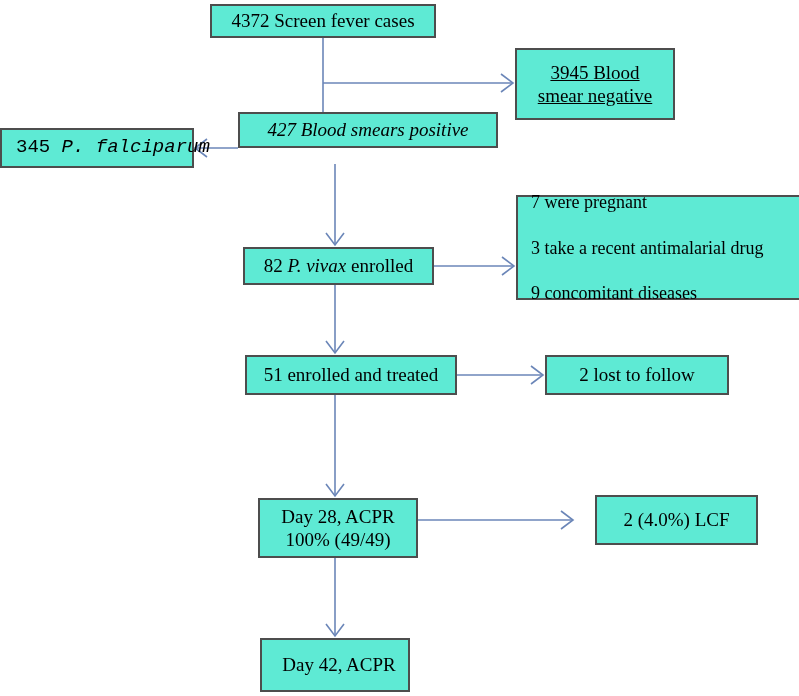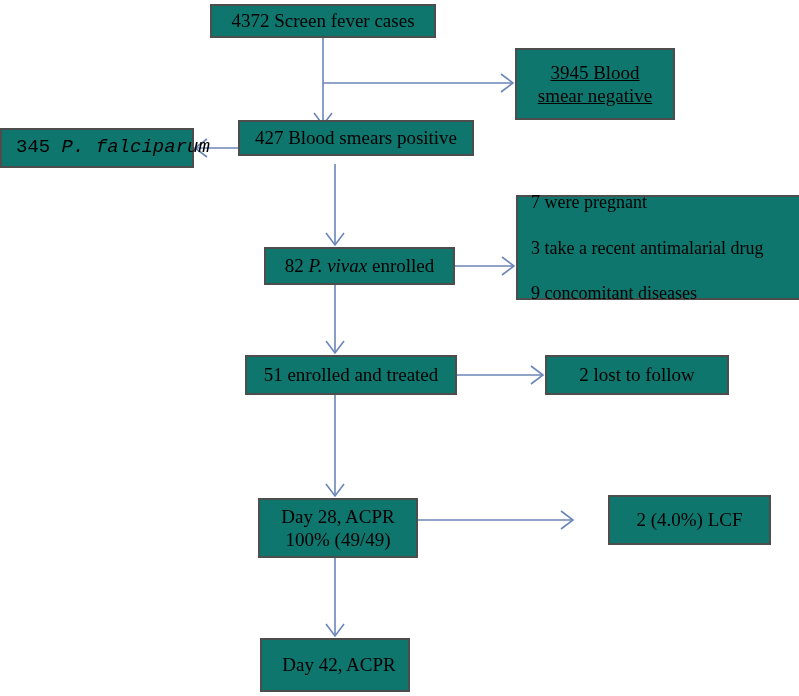--- a/index.html
+++ b/index.html
@@ -24,21 +24,21 @@
     left: 0;
     top: 0;
     width: 799px;
     height: 696px;
     pointer-events: none;
   }
   .node {
     position: absolute;
     box-sizing: border-box;
     border: 2px solid #4d4d4d;
-    background: #0f766e;
+    background: #5eead4;
     display: flex;
     flex-direction: column;
     justify-content: center;
     font-size: 19px;
     line-height: 1.22;
     z-index: 2;
   }
   .node.center {
     align-items: center;
     text-align: center;
@@ -55,28 +55,28 @@
     font-size: 18px;
     line-height: 1.42;
     padding-left: 13px;
     padding-top: 2px;
   }
   .sp {
     font-style: italic;
   }
   .n1  { left: 210px; top: 4px;   width: 226px; height: 34px; }
   .n2  { left: 515px; top: 48px;  width: 160px; height: 72px; text-decoration: underline; }
-  .n3  { left: 238px; top: 120px; width: 236px; height: 36px; }
+  .n3  { left: 238px; top: 112px; width: 260px; height: 36px; font-style: italic; }
   .n4  { left: 0px;   top: 128px; width: 194px; height: 40px; font-family: Liberation Mono, monospace; }
-  .n5  { left: 243px; top: 247px; width: 191px; height: 38px; margin-left: 21px; }
+  .n5  { left: 243px; top: 247px; width: 191px; height: 38px; }
   .n6  { left: 516px; top: 195px; width: 302px; height: 105px; gap: 20px; }
   .n7  { left: 245px; top: 355px; width: 212px; height: 40px; }
   .n8  { left: 545px; top: 355px; width: 184px; height: 40px; }
   .n9  { left: 258px; top: 498px; width: 160px; height: 60px; }
-  .n10 { left: 608px; top: 495px; width: 163px; height: 50px; }
+  .n10 { left: 595px; top: 495px; width: 163px; height: 50px; }
   .n11 { left: 260px; top: 638px; width: 150px; height: 54px; padding-left: 8px; }
 </style>
 </head>
 <body>
 
 <div id="flowchart">
 
   <svg id="arrow-layer" width="799" height="696" viewBox="0 0 799 696" xmlns="http://www.w3.org/2000/svg">
     <g stroke="#6b86b8" stroke-width="1.6" fill="none" stroke-linecap="butt" stroke-linejoin="miter">
 

